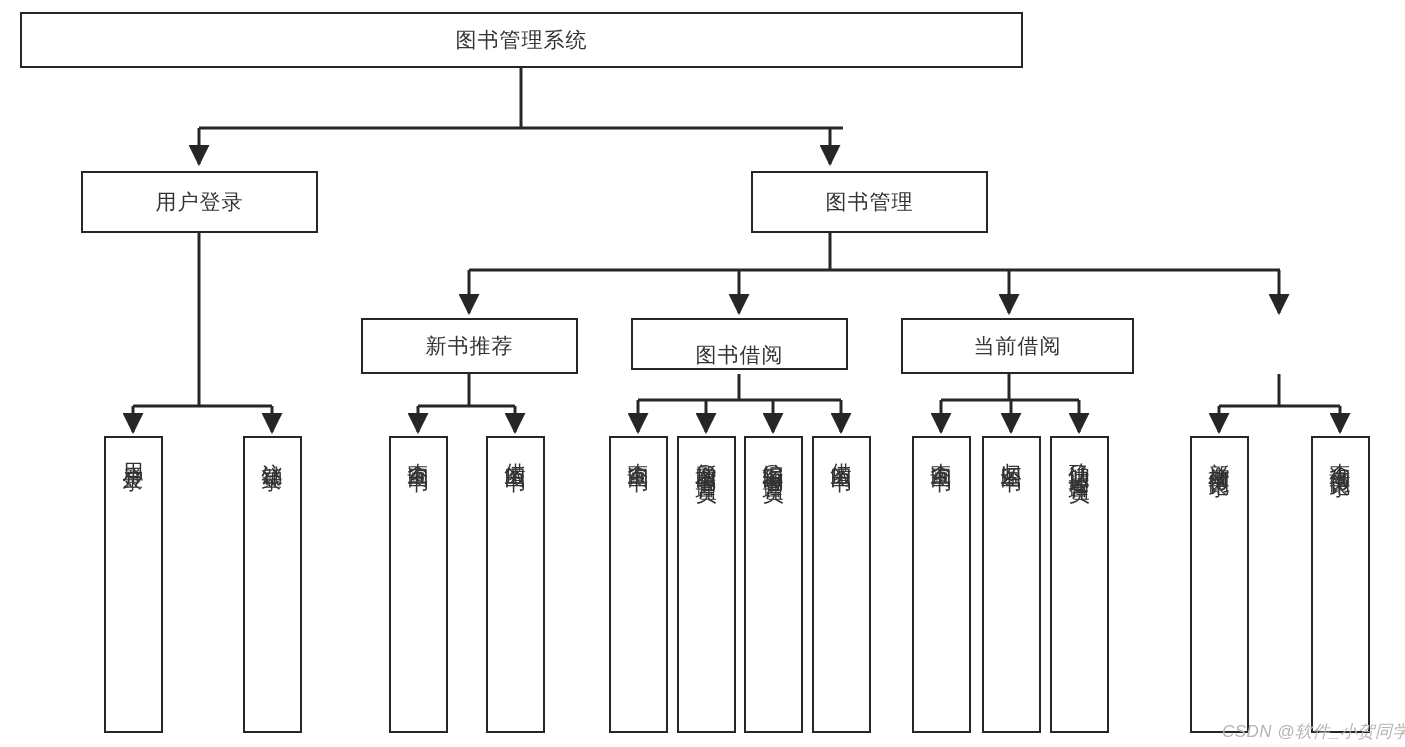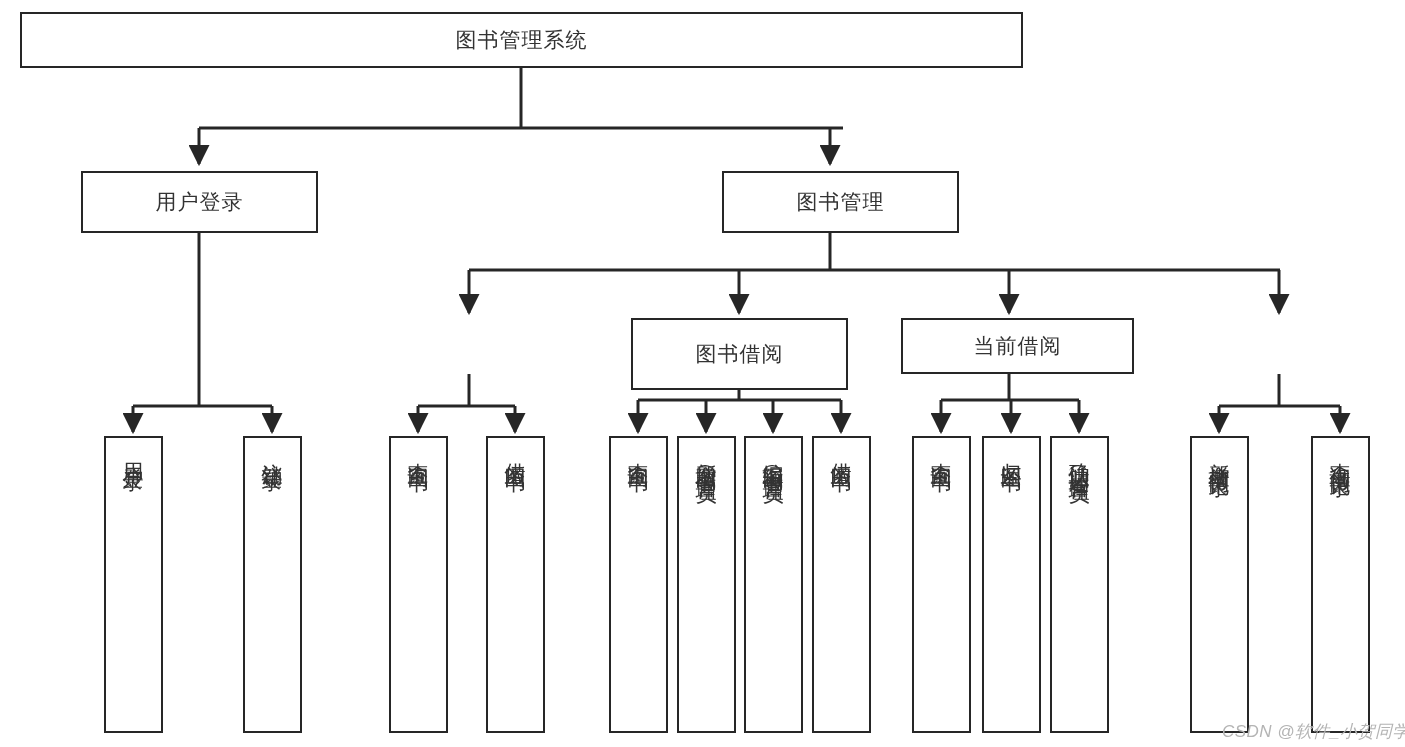--- a/index.html
+++ b/index.html
@@ -128,26 +128,29 @@
   </svg>
 
   <div class="node-box node-horizontal" style="left:20px; top:12px; width:1003px; height:56px;">
     <span class="node-label">图书管理系统</span>
   </div>
 
   <div class="node-box node-horizontal" style="left:81px; top:171px; width:237px; height:62px;">
     <span class="node-label">用户登录</span>
   </div>
 
-  <div class="node-box node-horizontal" style="left:722px; top:171px; width:237px; height:62px;">
+  <div class="node-box node-horizontal" style="left:751px; top:171px; width:237px; height:62px;">
     <span class="node-label">图书管理</span>
   </div>
 
-
-  <div class="node-box node-horizontal" style="left:631px; top:318px; width:217px; height:72px;">
+  <div class="node-box node-horizontal" style="left:361px; top:318px; width:217px; height:56px;">
+    <span class="node-label">新书推荐</span>
+  </div>
+
+  <div class="node-box node-horizontal" style="left:631px; top:318px; width:217px; height:52px;align-items:flex-end;">
     <span class="node-label">图书借阅</span>
   </div>
 
   <div class="node-box node-horizontal" style="left:901px; top:318px; width:233px; height:56px;">
     <span class="node-label">当前借阅</span>
   </div>
 
 
   <div class="node-box node-vertical" style="left:104px; top:436px; width:59px; height:297px;">
     <span class="node-label">用户登录</span>

